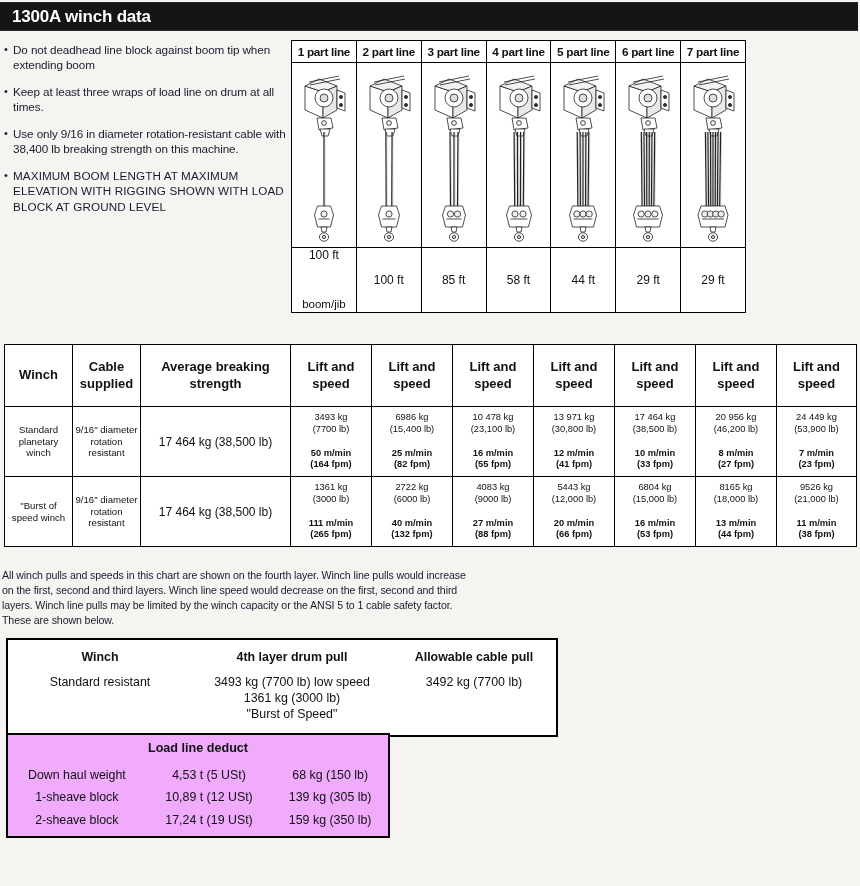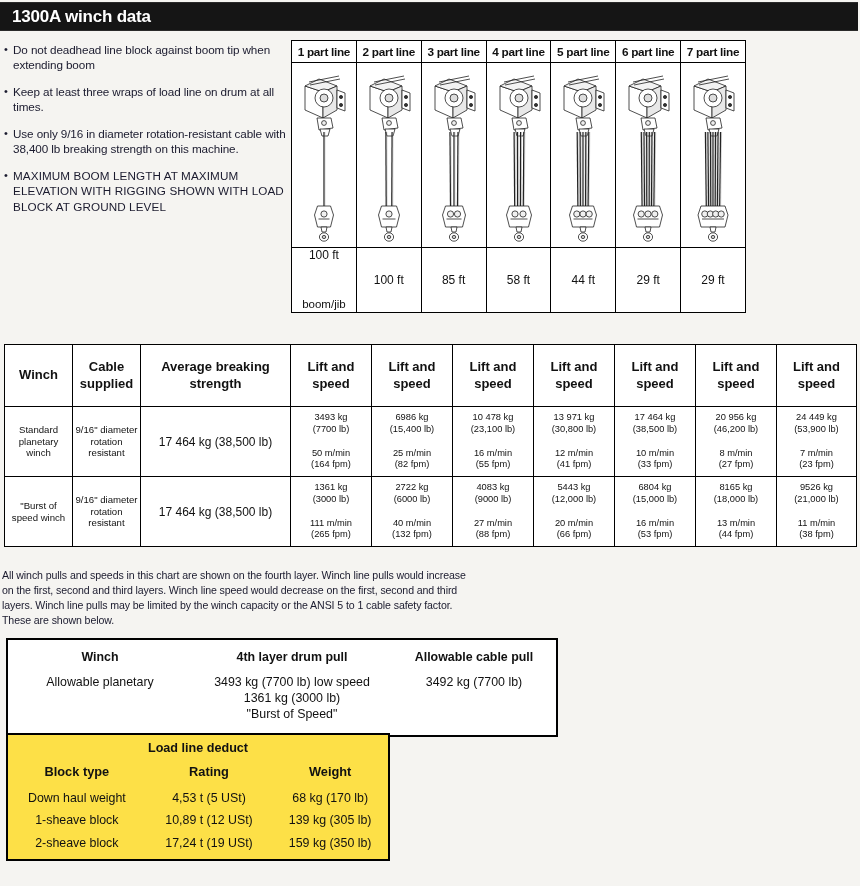--- a/index.html
+++ b/index.html
@@ -104,21 +104,21 @@
     font-weight: normal;
     margin-left: 35px;
   }
   .data-table .cable {
     font-size: 9.6px;
     line-height: 1.25;
   }
   .data-table .abs { font-size: 12px; margin-left: 21px; }
   .data-table .liftcell { height: 70px; font-size: 9.3px; line-height: 1.22; }
   .data-table .liftcell .lift { display: block; }
-  .data-table .liftcell .spd { display: block; margin-top: 13px; }
+  .data-table .liftcell .spd { display: block; margin-top: 13px; font-weight: bold; }
 
   
   .footnote {
     position: absolute; left: 2px; top: 568px; width: 470px;
     font-size: 10.6px;
     line-height: 1.42;
     color: #1a1a2e;
     letter-spacing: -0.1px;
   }
 
@@ -141,21 +141,21 @@
   }
   .pull-table .ph { font-weight: bold; padding-top: 9px; padding-bottom: 4px; }
   .pull-table .pv { padding-bottom: 12px; }
   .pull-table .pv .l2, .pull-table .pv .l3 { display: block; }
 
   
   .deduct-table {
     position: absolute; left: 6px; top: 733px;
     width: 384px;
     border: 2px solid #000;
-    background: #fde047;
+    background: #f0abfc;
     border-collapse: collapse;
     table-layout: fixed;
   }
   .deduct-table td {
     border: none;
     text-align: center;
     font-size: 12.4px;
     padding: 3px 2px;
     line-height: 1.25;
   }
@@ -562,52 +562,47 @@
       <col style="width:200px">
       <col style="width:165px">
     </colgroup>
   <tbody>
     <tr id="pull-head-row">
         <td class="ph">Winch</td>
         <td class="ph">4th layer drum pull</td>
         <td class="ph">Allowable cable pull</td>
       </tr>
     <tr>
-      <td class="pv">Allowable planetary</td>
+      <td class="pv">Standard resistant</td>
       <td class="pv">
         <span>3493 kg (7700 lb) low speed</span>
         <span class="l2">1361 kg (3000 lb)</span>
         <span class="l3">"Burst of Speed"</span>
       </td>
       <td class="pv">3492 kg (7700 lb)</td>
     </tr>
   </tbody>
 </table>
 
 <table class="deduct-table">
   <colgroup>
       <col style="width:138px">
       <col style="width:126px">
       <col style="width:116px">
     </colgroup>
   <tbody>
     <tr>
       <td class="dt-title" colspan="3">Load line deduct</td>
     </tr>
-    <tr id="deduct-head-row">
-        <td class="dh">Block type</td>
-        <td class="dh">Rating</td>
-        <td class="dh">Weight</td>
-      </tr>
   </tbody>
   <tbody id="deduct-body">
       <tr class="dr">
         <td>Down haul weight</td>
         <td>4,53 t (5 USt)</td>
-        <td>68 kg (170 lb)</td>
+        <td>68 kg (150 lb)</td>
       </tr>
       <tr class="dr">
         <td>1-sheave block</td>
         <td>10,89 t (12 USt)</td>
         <td>139 kg (305 lb)</td>
       </tr>
       <tr class="dr">
         <td>2-sheave block</td>
         <td>17,24 t (19 USt)</td>
         <td>159 kg (350 lb)</td>

